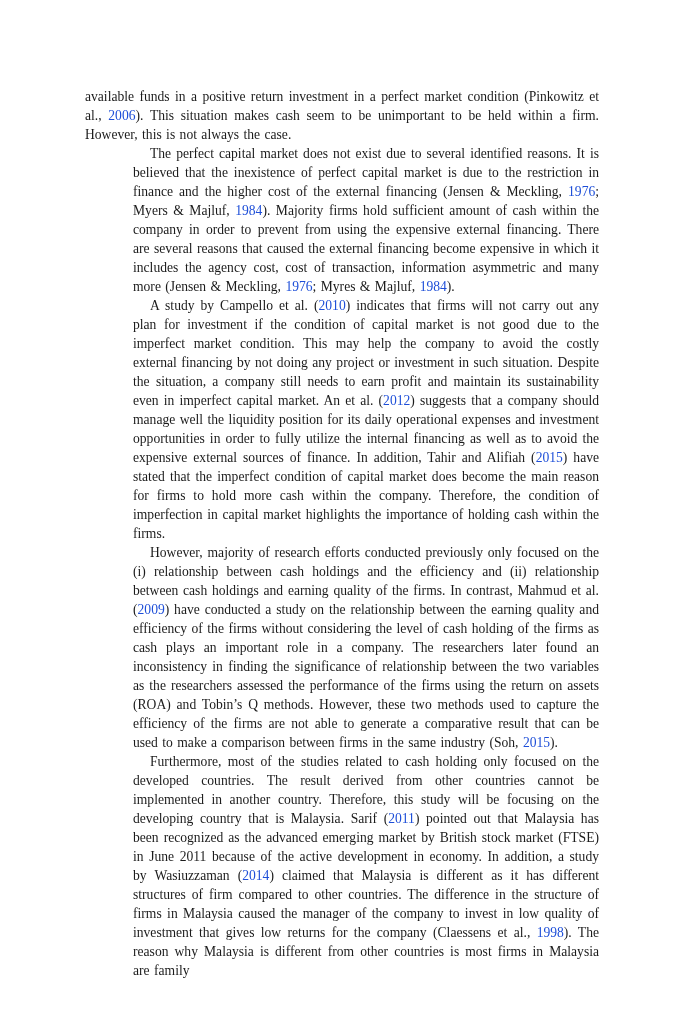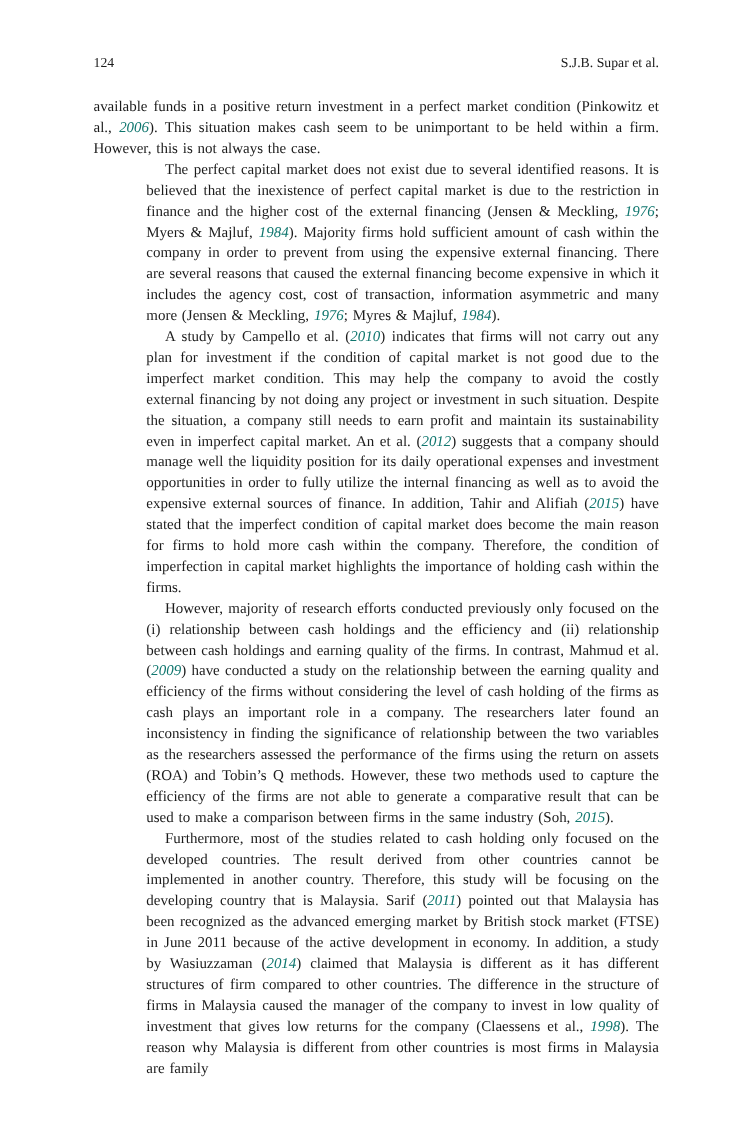--- a/index.html
+++ b/index.html
@@ -39,32 +39,27 @@
     text-align: justify;
     font-size: 13.6px;
     line-height: 19px;
     word-spacing: 1px;
   }
   .para.indent {
     text-indent: 17px;
     margin-left: 48px;
   }
   .citation {
-    color: #0f766e;
-    font-style: italic;
+    color: #1d4ed8;
   }
 </style>
 </head>
 <body>
 
 <div class="page">
-  <div class="header">
-    <span>124</span>
-    <span>S.J.B. Supar et al.</span>
-  </div>
   <div class="body-text">
       <p class="para"><span>available funds in a positive return investment in a perfect market condition (Pinkowitz et al., </span><span class="citation">2006</span><span>). This situation makes cash seem to be unimportant to be held within a firm. However, this is not always the case.</span></p>
       <p class="para indent"><span>The perfect capital market does not exist due to several identified reasons. It is believed that the inexistence of perfect capital market is due to the restriction in finance and the higher cost of the external financing (Jensen &amp; Meckling, </span><span class="citation">1976</span><span>; Myers &amp; Majluf, </span><span class="citation">1984</span><span>). Majority firms hold sufficient amount of cash within the company in order to prevent from using the expensive external financing. There are several reasons that caused the external financing become expensive in which it includes the agency cost, cost of transaction, information asymmetric and many more (Jensen &amp; Meckling, </span><span class="citation">1976</span><span>; Myres &amp; Majluf, </span><span class="citation">1984</span><span>).</span></p>
       <p class="para indent"><span>A study by Campello et al. (</span><span class="citation">2010</span><span>) indicates that firms will not carry out any plan for investment if the condition of capital market is not good due to the imperfect market condition. This may help the company to avoid the costly external financing by not doing any project or investment in such situation. Despite the situation, a company still needs to earn profit and maintain its sustainability even in imperfect capital market. An et al. (</span><span class="citation">2012</span><span>) suggests that a company should manage well the liquidity position for its daily operational expenses and investment opportunities in order to fully utilize the internal financing as well as to avoid the expensive external sources of finance. In addition, Tahir and Alifiah (</span><span class="citation">2015</span><span>) have stated that the imperfect condition of capital market does become the main reason for firms to hold more cash within the company. Therefore, the condition of imperfection in capital market highlights the importance of holding cash within the firms.</span></p>
       <p class="para indent"><span>However, majority of research efforts conducted previously only focused on the (i) relationship between cash holdings and the efficiency and (ii) relationship between cash holdings and earning quality of the firms. In contrast, Mahmud et al. (</span><span class="citation">2009</span><span>) have conducted a study on the relationship between the earning quality and efficiency of the firms without considering the level of cash holding of the firms as cash plays an important role in a company. The researchers later found an inconsistency in finding the significance of relationship between the two variables as the researchers assessed the performance of the firms using the return on assets (ROA) and Tobin’s Q methods. However, these two methods used to capture the efficiency of the firms are not able to generate a comparative result that can be used to make a comparison between firms in the same industry (Soh, </span><span class="citation">2015</span><span>).</span></p>
       <p class="para indent"><span>Furthermore, most of the studies related to cash holding only focused on the developed countries. The result derived from other countries cannot be implemented in another country. Therefore, this study will be focusing on the developing country that is Malaysia. Sarif (</span><span class="citation">2011</span><span>) pointed out that Malaysia has been recognized as the advanced emerging market by British stock market (FTSE) in June 2011 because of the active development in economy. In addition, a study by Wasiuzzaman (</span><span class="citation">2014</span><span>) claimed that Malaysia is different as it has different structures of firm compared to other countries. The difference in the structure of firms in Malaysia caused the manager of the company to invest in low quality of investment that gives low returns for the company (Claessens et al., </span><span class="citation">1998</span><span>). The reason why Malaysia is different from other countries is most firms in Malaysia are family</span></p>
     </div>
 </div>
 
 </body></html>

